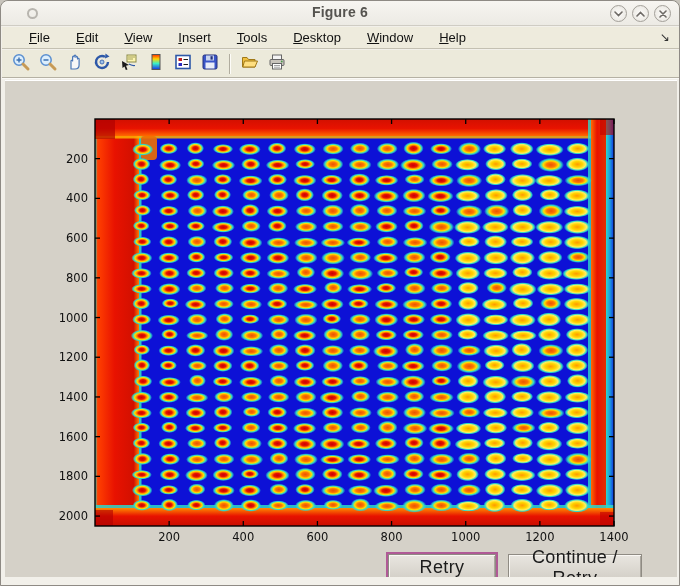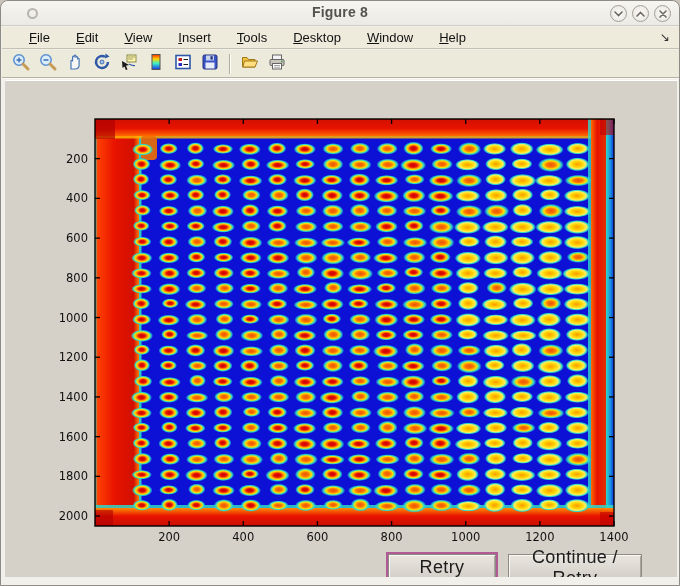--- a/index.html
+++ b/index.html
@@ -83,21 +83,21 @@
 
   .bottom-frame{position:absolute;left:0;bottom:0;width:100%;height:8px;background:#f2f0ea;}
 </style>
 </head>
 <body>
 
 <div class="window">
 
   <div class="titlebar">
     <div class="titlebar-menu-circle"></div>
-    <div class="titlebar-title">Figure 8</div>
+    <div class="titlebar-title">Figure 6</div>
     <div class="win-controls">
       <button class="win-btn">
         <span>
           <svg width="9" height="6" viewBox="0 0 9 6">
               <path d="M1 1 L4.5 4.5 L8 1" fill="none" stroke="#6e6a66" stroke-width="1.6" stroke-linecap="round"></path>
             </svg>
         </span>
       </button>
       <button class="win-btn">
         <span>

